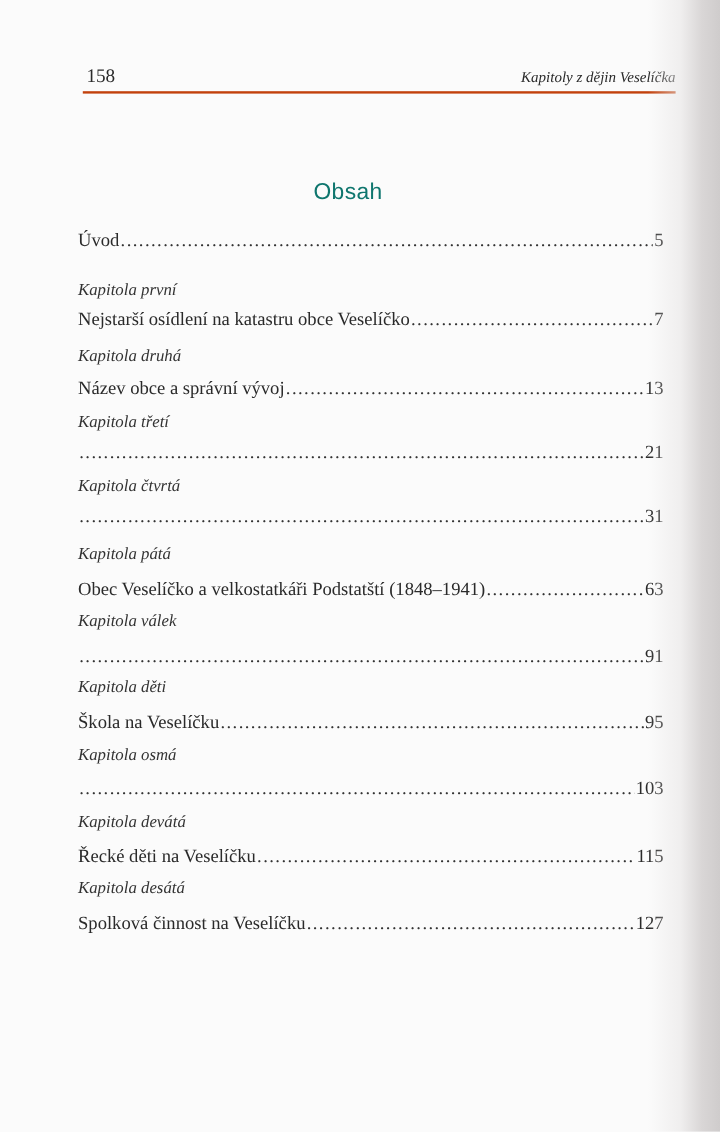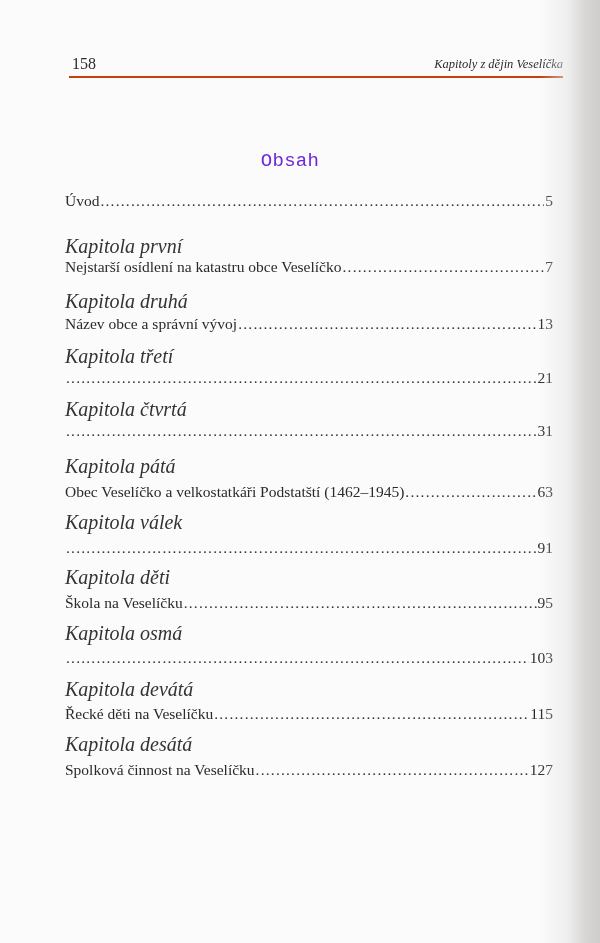--- a/index.html
+++ b/index.html
@@ -12,25 +12,25 @@
   .shade {
     position:absolute; top:0; right:0; width:60px; height:943px;
     background:linear-gradient(to right, rgba(251,251,251,0) 0%, rgba(232,230,230,0.6) 45%, #d9d6d6 75%, #cfcccc 100%);
     pointer-events:none;
   }
   .header { position:absolute; left:69px; top:50px; width:494px; height:26px; border-bottom:2px solid #c2410c; }
   .page-num { position:absolute; left:3px; bottom:3px; font-size:16px; }
   .running-title { position:absolute; right:0; bottom:4px; font-size:12.5px; font-style:italic; }
   .title {
     position:absolute; left:0; width:580px; top:150px; text-align:center;
-    font-family:Liberation Mono, monospace; font-weight:300;
-    font-size:19px; color:#6d28d9; letter-spacing:0.3px;
+    font-family:Liberation Sans, sans-serif; font-weight:300;
+    font-size:19px; color:#0f766e; letter-spacing:0.3px;
   }
   .toc { position:absolute; left:65px; width:488px; top:0; }
-  .label { position:absolute; left:0; font-style:italic; font-size:20px; color:#333; white-space:nowrap; }
+  .label { position:absolute; left:0; font-style:italic; font-size:14px; color:#333; white-space:nowrap; }
   .line {
     position:absolute; left:0; width:488px; display:flex; align-items:flex-end;
     font-size:15.5px; white-space:nowrap;
   }
   .line .t { flex:0 0 auto; }
   .line .dots {
     flex:1 1 auto; overflow:hidden; margin:0 1px; letter-spacing:1.2px; color:#333;
   }
   .line .dots::before { content:"........................................................................................................................................................................................................................"; }
   .line .p { flex:0 0 auto; }
@@ -73,21 +73,21 @@
   </div>
 
   <div class="label" style="top:398px">Kapitola čtvrtá</div>
   <div class="line" style="top:422px">
     <span class="dots"></span>
     <span class="p">31</span>
   </div>
 
   <div class="label" style="top:455px">Kapitola pátá</div>
   <div class="line" style="top:483px">
-    <span class="t">Obec Veselíčko a velkostatkáři Podstatští (1462–1945)</span>
+    <span class="t">Obec Veselíčko a velkostatkáři Podstatští (1848–1941)</span>
     <span class="dots"></span>
     <span class="p">63</span>
   </div>
 
   <div class="label" style="top:511px">Kapitola válek</div>
   <div class="line" style="top:539px">
     <span class="dots"></span>
     <span class="p">91</span>
   </div>
 

